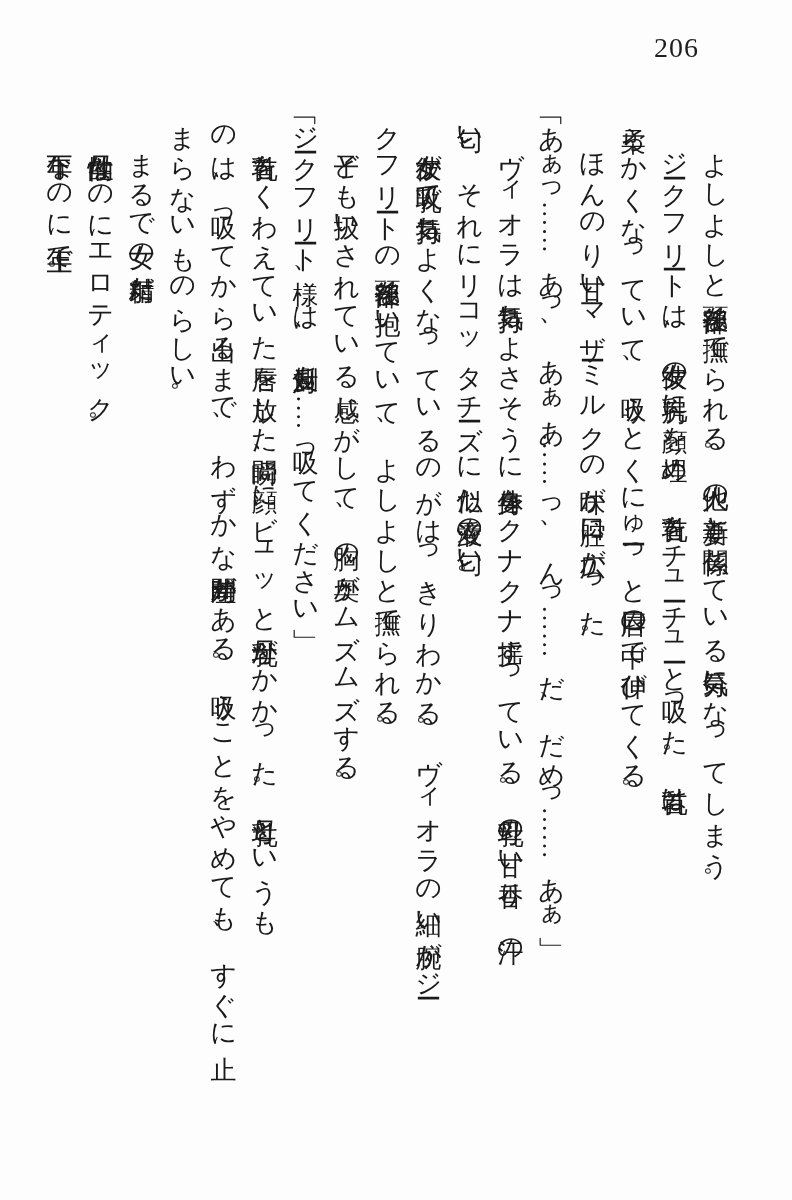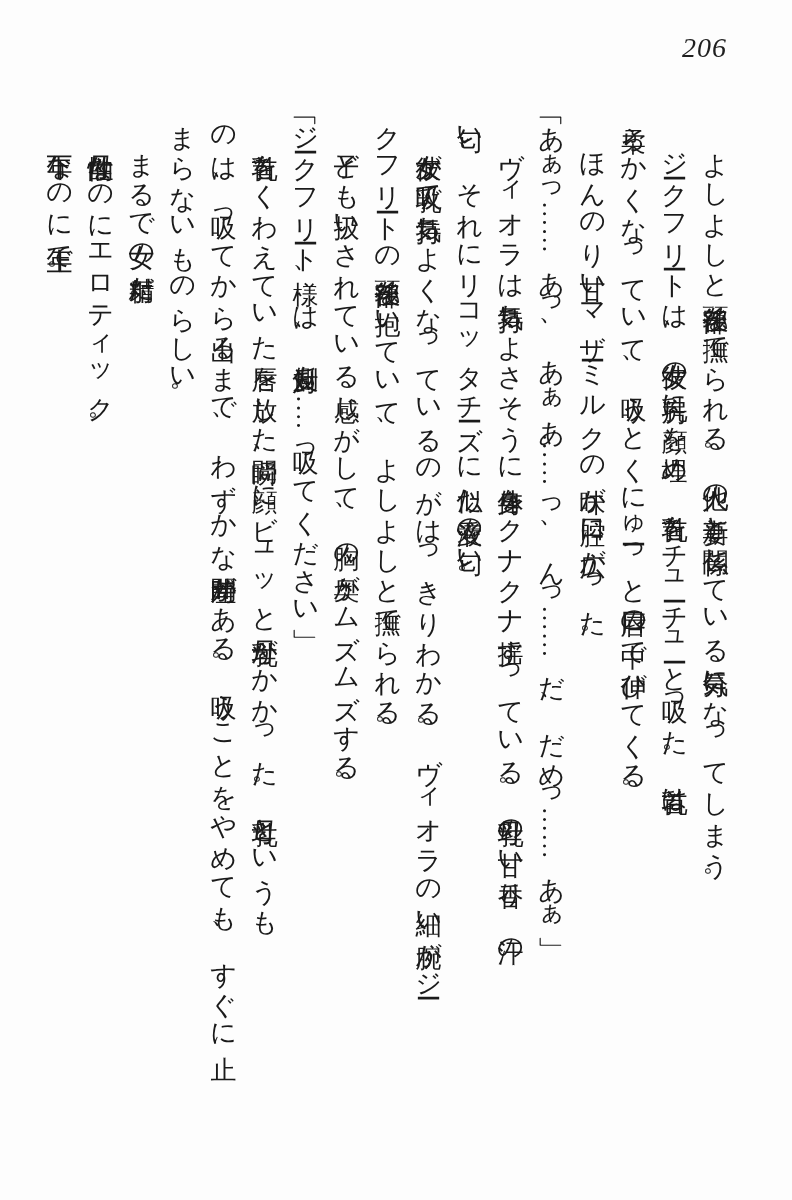--- a/index.html
+++ b/index.html
@@ -11,23 +11,22 @@
     position: relative;
     width: 792px;
     height: 1200px;
     background: #fdfdfd;
     overflow: hidden;
     font-family: "Liberation Serif", "DejaVu Serif", serif;
   }
   .page-number {
     position: absolute;
     top: 34px;
-    left: 682px;
+    left: 654px;
     font-size: 28px;
-    font-style: italic;
     letter-spacing: 1px;
     color: #1f1f1f;
     line-height: 1;
   }
   .text-block {
     position: absolute;
     top: 108px;
     right: 56px;
     height: 1018px;
     writing-mode: vertical-rl;

